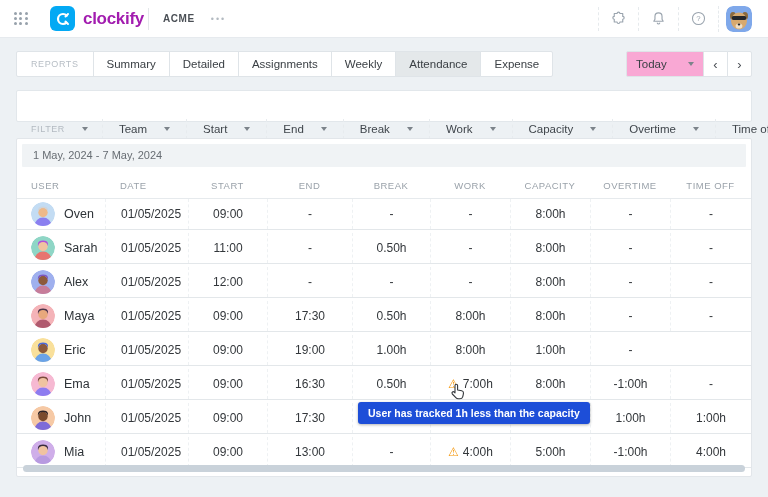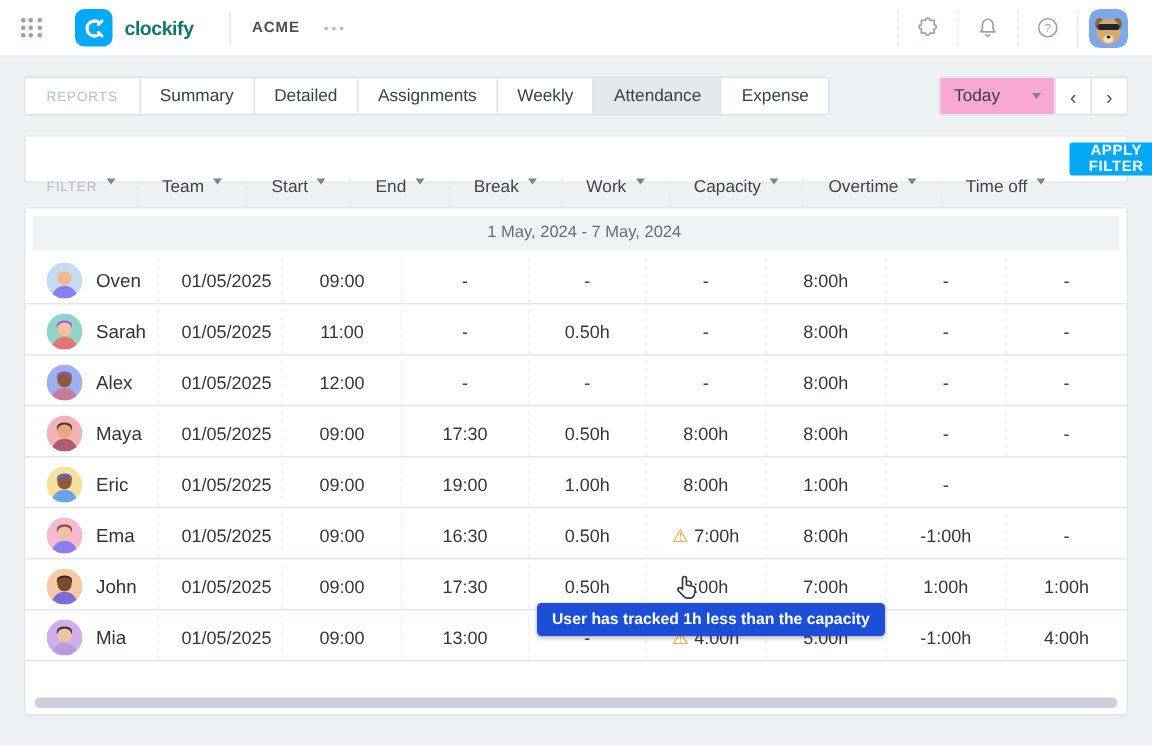--- a/index.html
+++ b/index.html
@@ -4,21 +4,21 @@
 <style>
   * { margin:0; padding:0; box-sizing:border-box; }
   html,body { width:768px; height:497px; overflow:hidden; }
   body { background:#edf1f4; font-family:"Liberation Sans", sans-serif; position:relative; }
 
   
   .topbar { height:38px; background:#fff; border-bottom:1px solid #e6eaee; display:flex; align-items:center; padding:0 10px 0 14px; }
   .grid-icon { width:14px; height:14px; display:grid; grid-template-columns:repeat(3,1fr); gap:2px; margin-right:22px; cursor:pointer; }
   .grid-icon i { width:3px; height:3px; border-radius:50%; background:#97a1ab; }
   .logo-box { width:25px; height:25px; border-radius:6px; background:#03a9f4; display:flex; align-items:center; justify-content:center; margin-right:8px; }
-  .wordmark { font-size:13px; font-weight:bold; color:#0f766e; letter-spacing:-0.3px; margin-right:24px; }
+  .wordmark { font-size:17px; font-weight:bold; color:#a21caf; letter-spacing:-0.3px; margin-right:4px; }
   .top-divider { width:1px; height:22px; background:#e3e7ea; margin-right:14px; }
   .workspace { font-size:10px; font-weight:bold; color:#4a4f55; letter-spacing:0.6px; margin-right:16px; cursor:pointer; }
   .dots { color:#b3bac1; font-size:9px; letter-spacing:2px; cursor:pointer; }
   .topbar-right { margin-left:auto; display:flex; align-items:center; height:100%; }
   .top-ic { width:40px; height:24px; display:flex; align-items:center; justify-content:center; border-left:1px dashed #e6eaed; cursor:pointer; }
   .avatar-btn { width:40px; display:flex; justify-content:center; border-left:1px dashed #e6eaed; cursor:pointer; }
   .user-avatar { width:26px; height:26px; border-radius:7px; }
 
   
   .tabs-row { margin:13px 16px 0; display:flex; align-items:center; }
@@ -30,27 +30,27 @@
   .tab.active { background:#e4e8ea; }
   .date-nav { margin-left:auto; display:flex; }
   .today-box { background:#f9a8d4; border:1px solid #dfe4e8; border-radius:2px 0 0 2px; height:26px; width:78px; display:flex; align-items:center; padding:0 9px; font-size:11.5px; color:#3b4045; cursor:pointer; }
   .today-box .caret { margin-left:auto; }
   .nav-btn { background:#fff; border:1px solid #dfe4e8; margin-left:-1px; width:25px; height:26px; display:flex; align-items:center; justify-content:center; color:#4a4f55; font-size:13px; cursor:pointer; }
   .nav-btn:last-child { border-radius:0 2px 2px 0; }
   .caret { display:inline-block; width:0; height:0; border-left:3.5px solid transparent; border-right:3.5px solid transparent; border-top:4px solid #7c838a; }
 
   
   .filter-card { margin:13px 16px 0; background:#fff; border:1px solid #e2e7eb; border-radius:2px; height:32px; display:flex; align-items:center; }
-  .f-item { padding:0 16px; font-size:11.5px; color:#3f454b; display:flex; align-items:flex-start; gap:6px; height:20px; border-left:1px dashed #e7ebee; cursor:pointer; white-space:nowrap;margin-top:45px; }
+  .f-item { padding:0 16px; font-size:11.5px; color:#3f454b; display:flex; align-items:center; gap:17px; height:20px; border-left:1px dashed #e7ebee; cursor:pointer; white-space:nowrap;margin-top:45px; }
   .f-item:first-child { border-left:none; font-size:9px; color:#b3bac1; letter-spacing:0.6px; padding:0 14px; }
   .apply-btn { margin-left:auto; margin-right:6px; background:#04a9f5; color:#fff; border:none; border-radius:2px; height:22px; padding:0 13px; font-size:10px; font-weight:bold; letter-spacing:0.4px; font-family:inherit; cursor:pointer; }
 
   
   .table-card { margin:16px 16px 0; background:#fff; border:1px solid #e2e6ea; border-radius:2px; height:339px; position:relative; }
-  .range-strip { margin:5px; height:23px; background:#f0f3f5; border-radius:1px; font-size:11px; color:#676d73; line-height:23px; padding-left:11px;text-align:center; }
+  .range-strip { margin:5px; height:23px; background:#f0f3f5; border-radius:1px; font-size:11px; color:#676d73; line-height:23px; padding-left:11px; }
   .grid-cols { display:grid; grid-template-columns:88px 83px 79px 85px 78px 80px 80px 80px 1fr; align-items:center; }
   .thead { height:27px; border-bottom:1px solid #e6eaed; }
   .thead .hcell { font-size:9.5px; color:#9aa2aa; letter-spacing:0.5px; text-align:center; }
   .thead .hcell:nth-child(1){ text-align:left; padding-left:14px; }
   .thead .hcell:nth-child(2){ text-align:left; padding-left:15px; }
   .trow { height:31px; border-bottom:1px solid #e3e7ea; margin-bottom:3px; background:#fff; }
   .tcell { font-size:12px; color:#33373b; text-align:center; height:100%; display:flex; align-items:center; justify-content:center; border-left:1px dashed #eef1f3; gap:4px; }
   .tcell.user { justify-content:flex-start; padding-left:14px; gap:9px; border-left:none; }
   .tcell.date { justify-content:flex-start; padding-left:15px; }
   .uname { font-size:12.5px; color:#2e3338; }
@@ -178,20 +178,31 @@
     </div>
     <div class="f-item">
       <span>Time off</span>
       <span class="caret"></span>
     </div>
     <button class="apply-btn">APPLY FILTER</button>
 </div>
 
 <div class="table-card">
   <div class="range-strip">1 May, 2024 - 7 May, 2024</div>
+  <div class="thead grid-cols" id="thead">
+      <div class="hcell">USER</div>
+      <div class="hcell">DATE</div>
+      <div class="hcell">START</div>
+      <div class="hcell">END</div>
+      <div class="hcell">BREAK</div>
+      <div class="hcell">WORK</div>
+      <div class="hcell">CAPACITY</div>
+      <div class="hcell">OVERTIME</div>
+      <div class="hcell">TIME OFF</div>
+    </div>
   <div id="tbody">
       <div class="trow grid-cols">
         <div class="tcell user">
           <span class="avatar">
             <svg width="24" height="24" viewBox="0 0 24 24">
               <circle cx="12" cy="12" r="12" fill="#c3dcf3"></circle>
               <path d="M3.5 24a8.5 8.5 0 0 1 17 0z" fill="#8a7ff0"></path>
               <circle cx="12" cy="10.5" r="4.7" fill="#edb98a"></circle>
               <path d="M7.1 10a5 5 0 0 1 9.8 0c.4-1.8.6-5.4-4.9-5.4S6.7 8.2 7.1 10z" fill="#cfd4da"></path>
             </svg>

